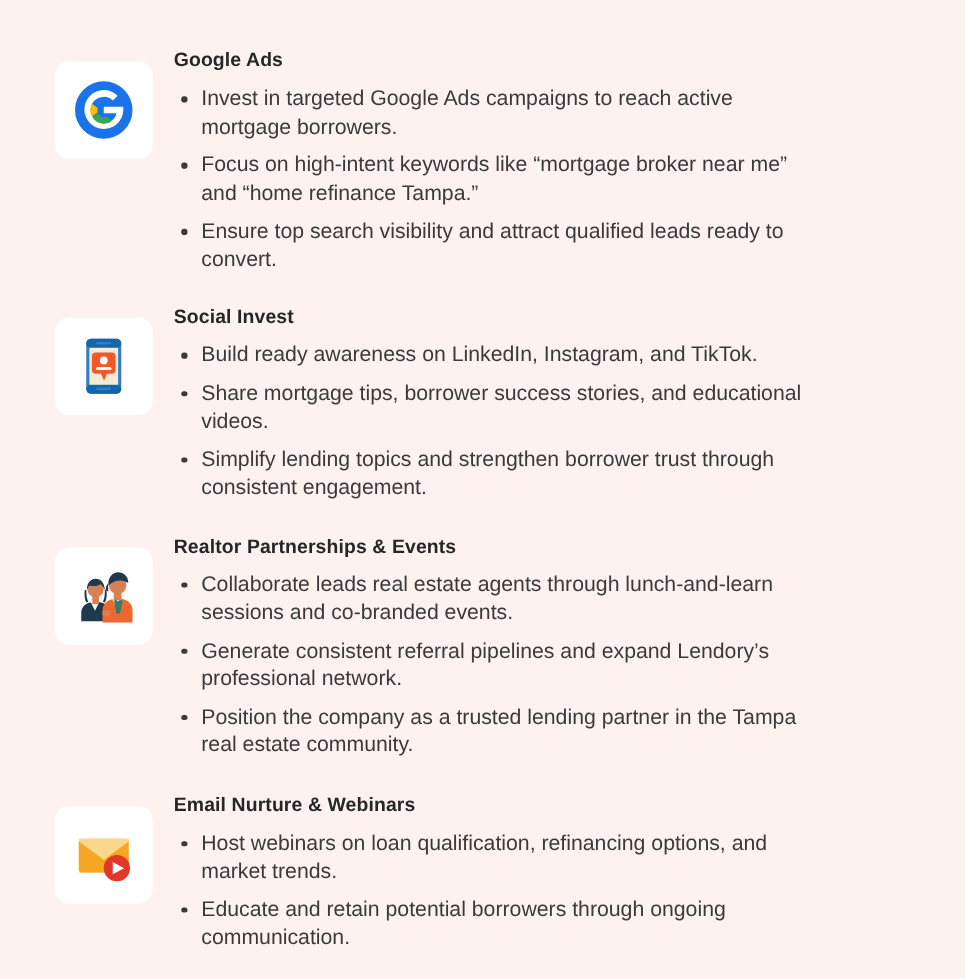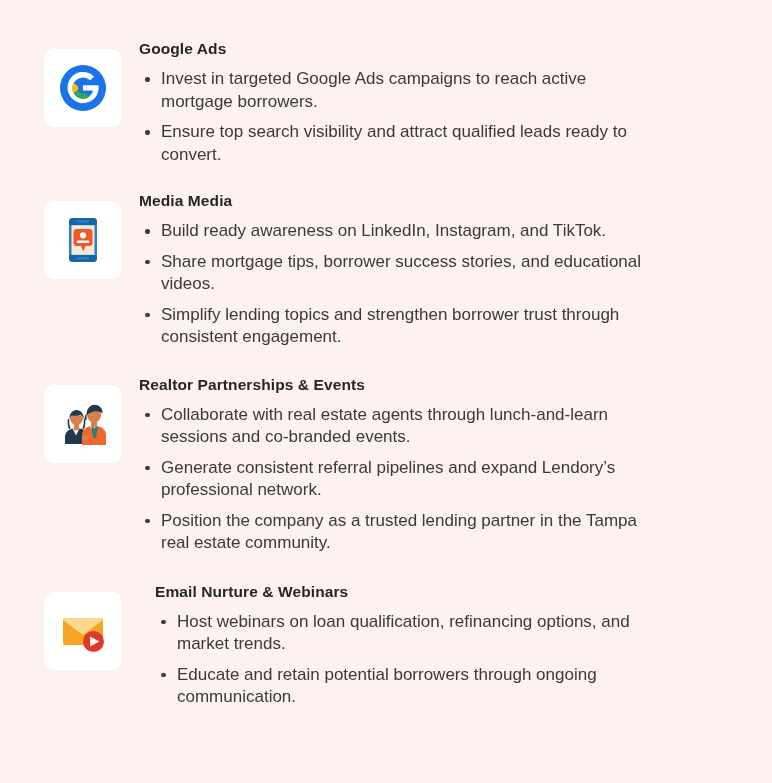--- a/index.html
+++ b/index.html
@@ -82,21 +82,21 @@
     width: 4.5px;
     height: 4.5px;
     border-radius: 50%;
     background: #3a3a3a;
   }
 
   
   .section--google  { margin-top: 12px; margin-bottom: 22px; }
   .section--social  { margin-bottom: 23px; }
   .section--realtor { margin-bottom: 24px; justify-content: center; }
-  .section--email   { margin-bottom: 12px; gap: 16px; }
+  .section--email   { margin-bottom: 12px; }
 </style>
 </head>
 <body>
 
 <div class="page">
 
   <div class="section section--google">
     <div class="icon-tile">
       <span>
         <svg width="56" height="56" viewBox="0 0 56 56">
@@ -104,20 +104,21 @@
           <path d="M28 17.5 a10.5 10.5 0 1 0 10.2 13 h-10.2 v-5.2 h15.5 a12 12 0 0 1 .2 2.2 a15.6 15.6 0 1 1 -4.6 -11 l-3.9 3.8 a10.4 10.4 0 0 0 -7.2 -2.8 z" fill="#ffffff"></path>
           <path d="M18.6 23.0 a10.6 10.6 0 0 0 0 10.2 l4.6 -3.4 a6.2 6.2 0 0 1 0 -3.5 z" fill="#fbbc04"></path>
           <path d="M19.0 33.8 a10.6 10.6 0 0 0 9.0 5.2 a10.3 10.3 0 0 0 6.6 -2.2 l-4.3 -3.4 a6.2 6.2 0 0 1 -6.9 -2.6 z" fill="#34a853"></path>
         </svg>
       </span>
     </div>
     <div class="section-body">
       <div class="section-title">Google Ads</div>
       <ul class="bullets">
         <li>Invest in targeted Google Ads campaigns to reach active mortgage borrowers.</li>
+        <li>Focus on high-intent keywords like “mortgage broker near me” and “home refinance Tampa.”</li>
         <li>Ensure top search visibility and attract qualified leads ready to convert.</li>
       </ul>
     </div>
   </div>
 
   <div class="section section--social">
     <div class="icon-tile">
       <span>
         <svg width="56" height="56" viewBox="0 0 56 56">
           <rect x="14" y="6" width="28" height="44" rx="4" fill="#2e7fc6"></rect>
@@ -127,21 +128,21 @@
           <rect x="22" y="45.2" width="12" height="2" rx="1" fill="#2e7fc6"></rect>
           <rect x="16.5" y="13.2" width="23" height="29.6" fill="#f5ead7"></rect>
           <rect x="18.5" y="17" width="19" height="17" rx="3.2" fill="#f0592a"></rect>
           <polygon points="25.5,33 31,33 28.2,39.5" fill="#f0592a"></polygon>
           <circle cx="28" cy="23.3" r="3.1" fill="#ffffff"></circle>
           <rect x="21.8" y="28.6" width="12.4" height="2.4" rx="1.2" fill="#ffffff"></rect>
         </svg>
       </span>
     </div>
     <div class="section-body">
-      <div class="section-title">Media Media</div>
+      <div class="section-title">Social Invest</div>
       <ul class="bullets">
         <li>Build ready awareness on LinkedIn, Instagram, and TikTok.</li>
         <li>Share mortgage tips, borrower success stories, and educational videos.</li>
         <li>Simplify lending topics and strengthen borrower trust through consistent engagement.</li>
       </ul>
     </div>
   </div>
 
   <div class="section section--realtor">
     <div class="icon-tile">
@@ -164,21 +165,21 @@
           <path d="M31.8 19.4 c-.8-6.4 3.4-10.6 7.6-10.6 c4.6 0 8.4 3.4 8.2 8.6 c-2.6-1.8-6.4-2.6-9.8-1.6 c-2.6 .8-4.6 2.2-6 3.6 z" fill="#1f3a4d"></path>
           <path d="M31.6 17.6 c-1.6 1.4-2.2 3.4-2 5.6 l2.2 1 c-.4-2.6-.4-4.6-.2-6.6 z" fill="#1f3a4d"></path>
 
           <ellipse cx="30.2" cy="41.5" rx="3.4" ry="2.6" fill="#d98050"></ellipse>
         </svg>
       </span>
     </div>
     <div class="section-body">
       <div class="section-title">Realtor Partnerships &amp; Events</div>
       <ul class="bullets">
-        <li>Collaborate with real estate agents through lunch-and-learn sessions and co-branded events.</li>
+        <li>Collaborate leads real estate agents through lunch-and-learn sessions and co-branded events.</li>
         <li>Generate consistent referral pipelines and expand Lendory’s professional network.</li>
         <li>Position the company as a trusted lending partner in the Tampa real estate community.</li>
       </ul>
     </div>
   </div>
 
   <div class="section section--email">
     <div class="icon-tile">
       <span>
         <svg width="56" height="56" viewBox="0 0 56 56">

